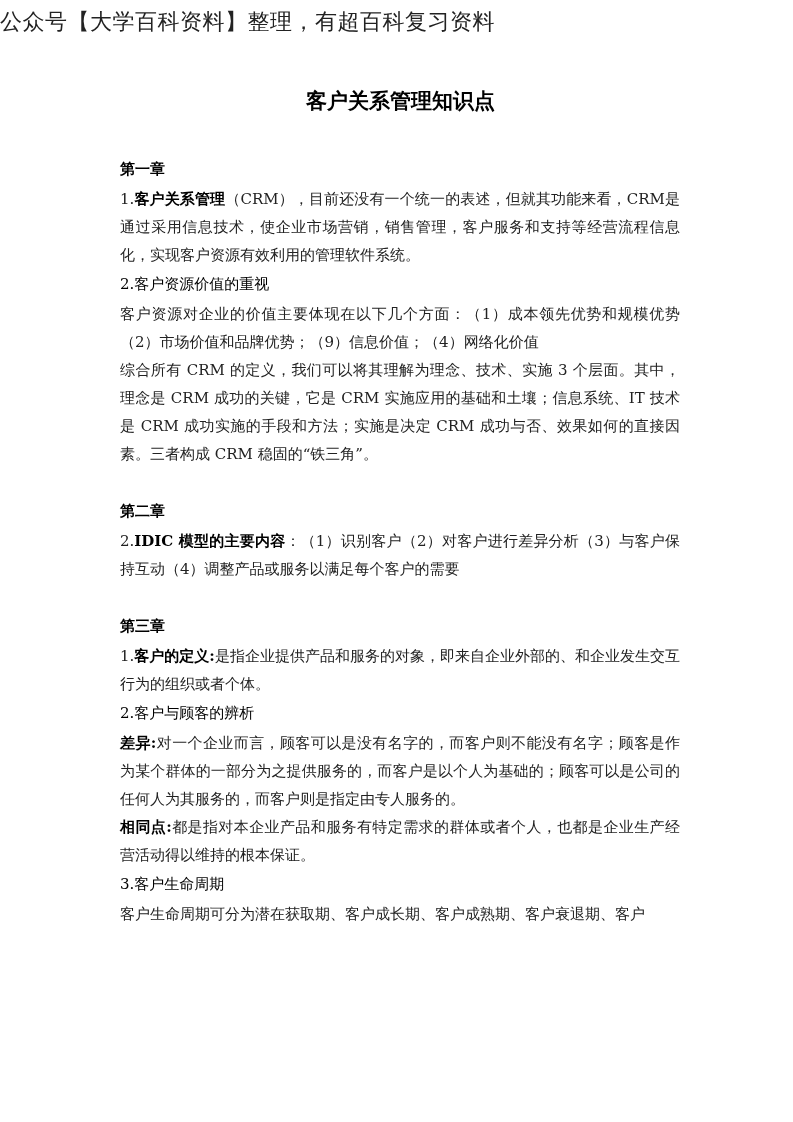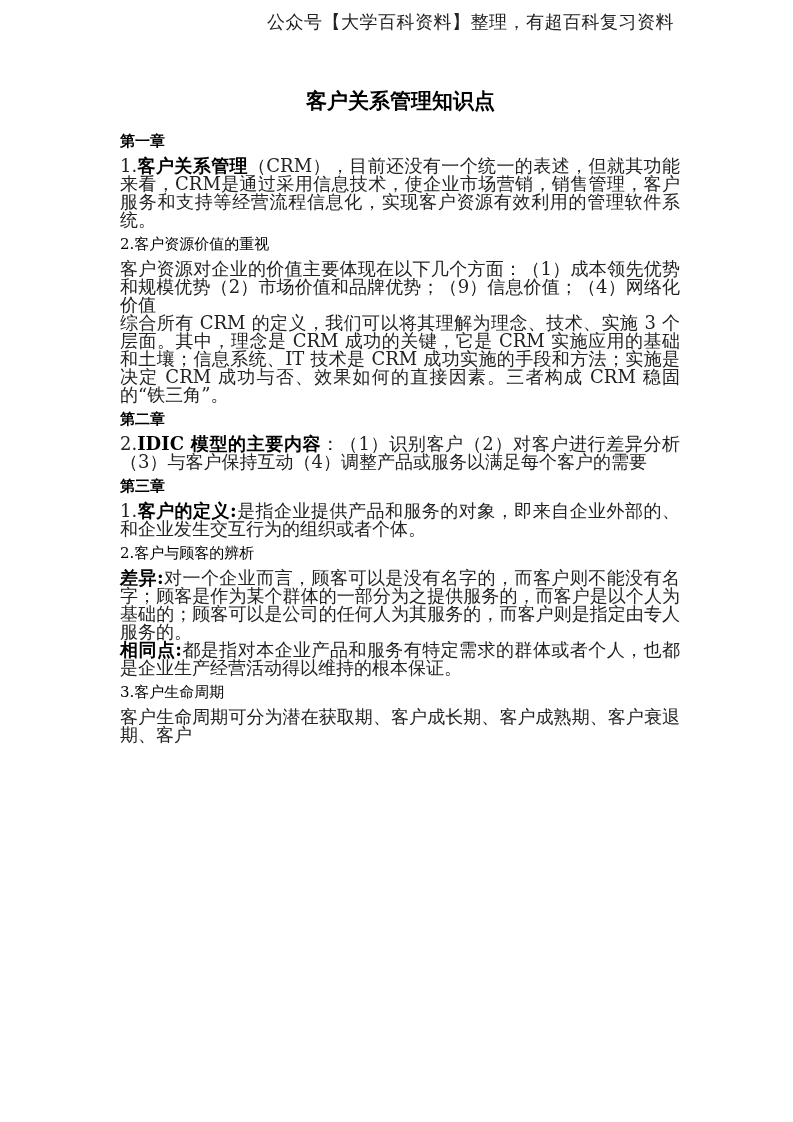--- a/index.html
+++ b/index.html
@@ -1,26 +1,26 @@
 <!DOCTYPE html>
 <html><head>
 <meta charset="utf-8">
 <style>
   html, body { margin: 0; padding: 0; background: #ffffff; }
   body { width: 793px; height: 1122px; position: relative; overflow: hidden;
          font-family: "DejaVu Serif", "Liberation Serif", serif; color: #111; }
-  .header { position: absolute; top: 6px; left: 0; width: 674px; text-align: right;
-            font-size: 18px; line-height: 32px; color: #222; letter-spacing: 0.5px; }
+  .header { position: absolute; top: 6px; left: 0; width: 674px; text-align: left;
+            font-size: 22px; line-height: 32px; color: #222; letter-spacing: 0.5px; }
   .title { position: absolute; top: 88px; left: 4px; width: 793px; text-align: center;
            font-size: 21px; font-weight: bold; line-height: 26px; color: #000; }
   .content { position: absolute; top: 126px; left: 120px; width: 560px; }
-  .chapter { font-size: 15px; font-weight: bold; line-height: 31px; color: #000; }
+  .chapter { font-size: 15px; font-weight: bold; line-height: 31px; color: #000; margin-top: 28px; }
   .heading { font-size: 15px; line-height: 31px; color: #000; }
   .heading b { font-weight: normal; }
-  .para { font-size: 18px; line-height: 18px; color: #222; text-align: justify; }
+  .para { font-size: 15px; line-height: 28px; color: #222; text-align: justify; }
   .para b { font-weight: bold; color: #000; }
 </style>
 </head>
 <body>
 
 <div class="header">公众号【大学百科资料】整理，有超百科复习资料</div>
 
 <div class="title">客户关系管理知识点</div>
 
 <div class="content">

